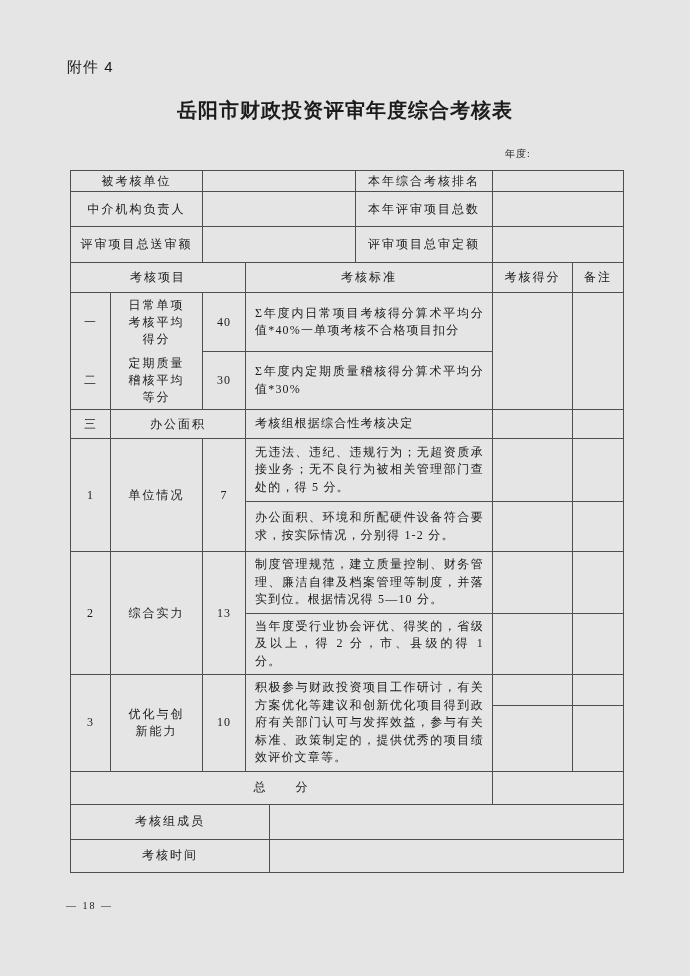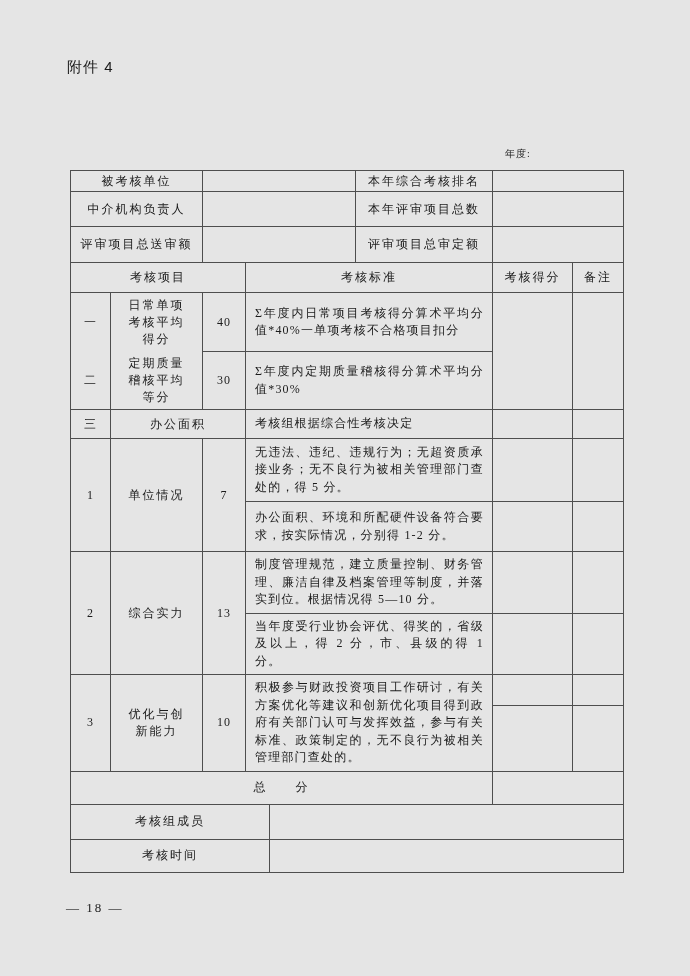--- a/index.html
+++ b/index.html
@@ -42,29 +42,30 @@
   .name { text-align:center; letter-spacing:2px; line-height:17px; padding:0 14px; }
   .pre { white-space:pre-line; }
   .std {
     text-align:left; text-align:justify;
     padding:4px 8px 4px 9px;
     line-height:17.5px; letter-spacing:1.2px;
   }
   .nb { border-bottom-style:hidden; }
   .pageno {
     position:absolute; left:66px; top:900px;
-    font-size:13px; letter-spacing:2px;
+    font-size:10px; letter-spacing:2px;
   }
 </style>
 </head>
 <body>
 
 <div class="page">
 
   <div class="attachment">附件 4</div>
+  <h1 class="title">岳阳市财政投资评审年度综合考核表</h1>
   <div class="year">年度:</div>
 
   <table class="form">
     <colgroup>
       <col style="width:40px">
         <col style="width:92px">
         <col style="width:43px">
         <col style="width:24px">
       <col style="width:86px">
         <col style="width:137px">
@@ -153,21 +154,21 @@
         <td colspan="3" class="std">当年度受行业协会评优、得奖的，省级及以上，得 2 分，市、县级的得 1 分。</td>
         <td></td>
         <td></td>
       </tr>
 
       <tr style="height:30px">
         <td class="num" rowspan="2">3</td>
         <td class="name pre" rowspan="2">优化与创
 新能力</td>
         <td class="num" rowspan="2">10</td>
-        <td colspan="3" class="std" rowspan="2">积极参与财政投资项目工作研讨，有关方案优化等建议和创新优化项目得到政府有关部门认可与发挥效益，参与有关标准、政策制定的，无不良行为被相关管理部门查处的。</td>
+        <td colspan="3" class="std" rowspan="2">积极参与财政投资项目工作研讨，有关方案优化等建议和创新优化项目得到政府有关部门认可与发挥效益，参与有关标准、政策制定的，提供优秀的项目绩效评价文章等。</td>
         <td></td>
         <td></td>
       </tr>
       <tr style="height:64px">
         <td></td>
         <td></td>
       </tr>
 
       <tr style="height:33px">
         <td colspan="6" class="lbl">总　　分</td>

